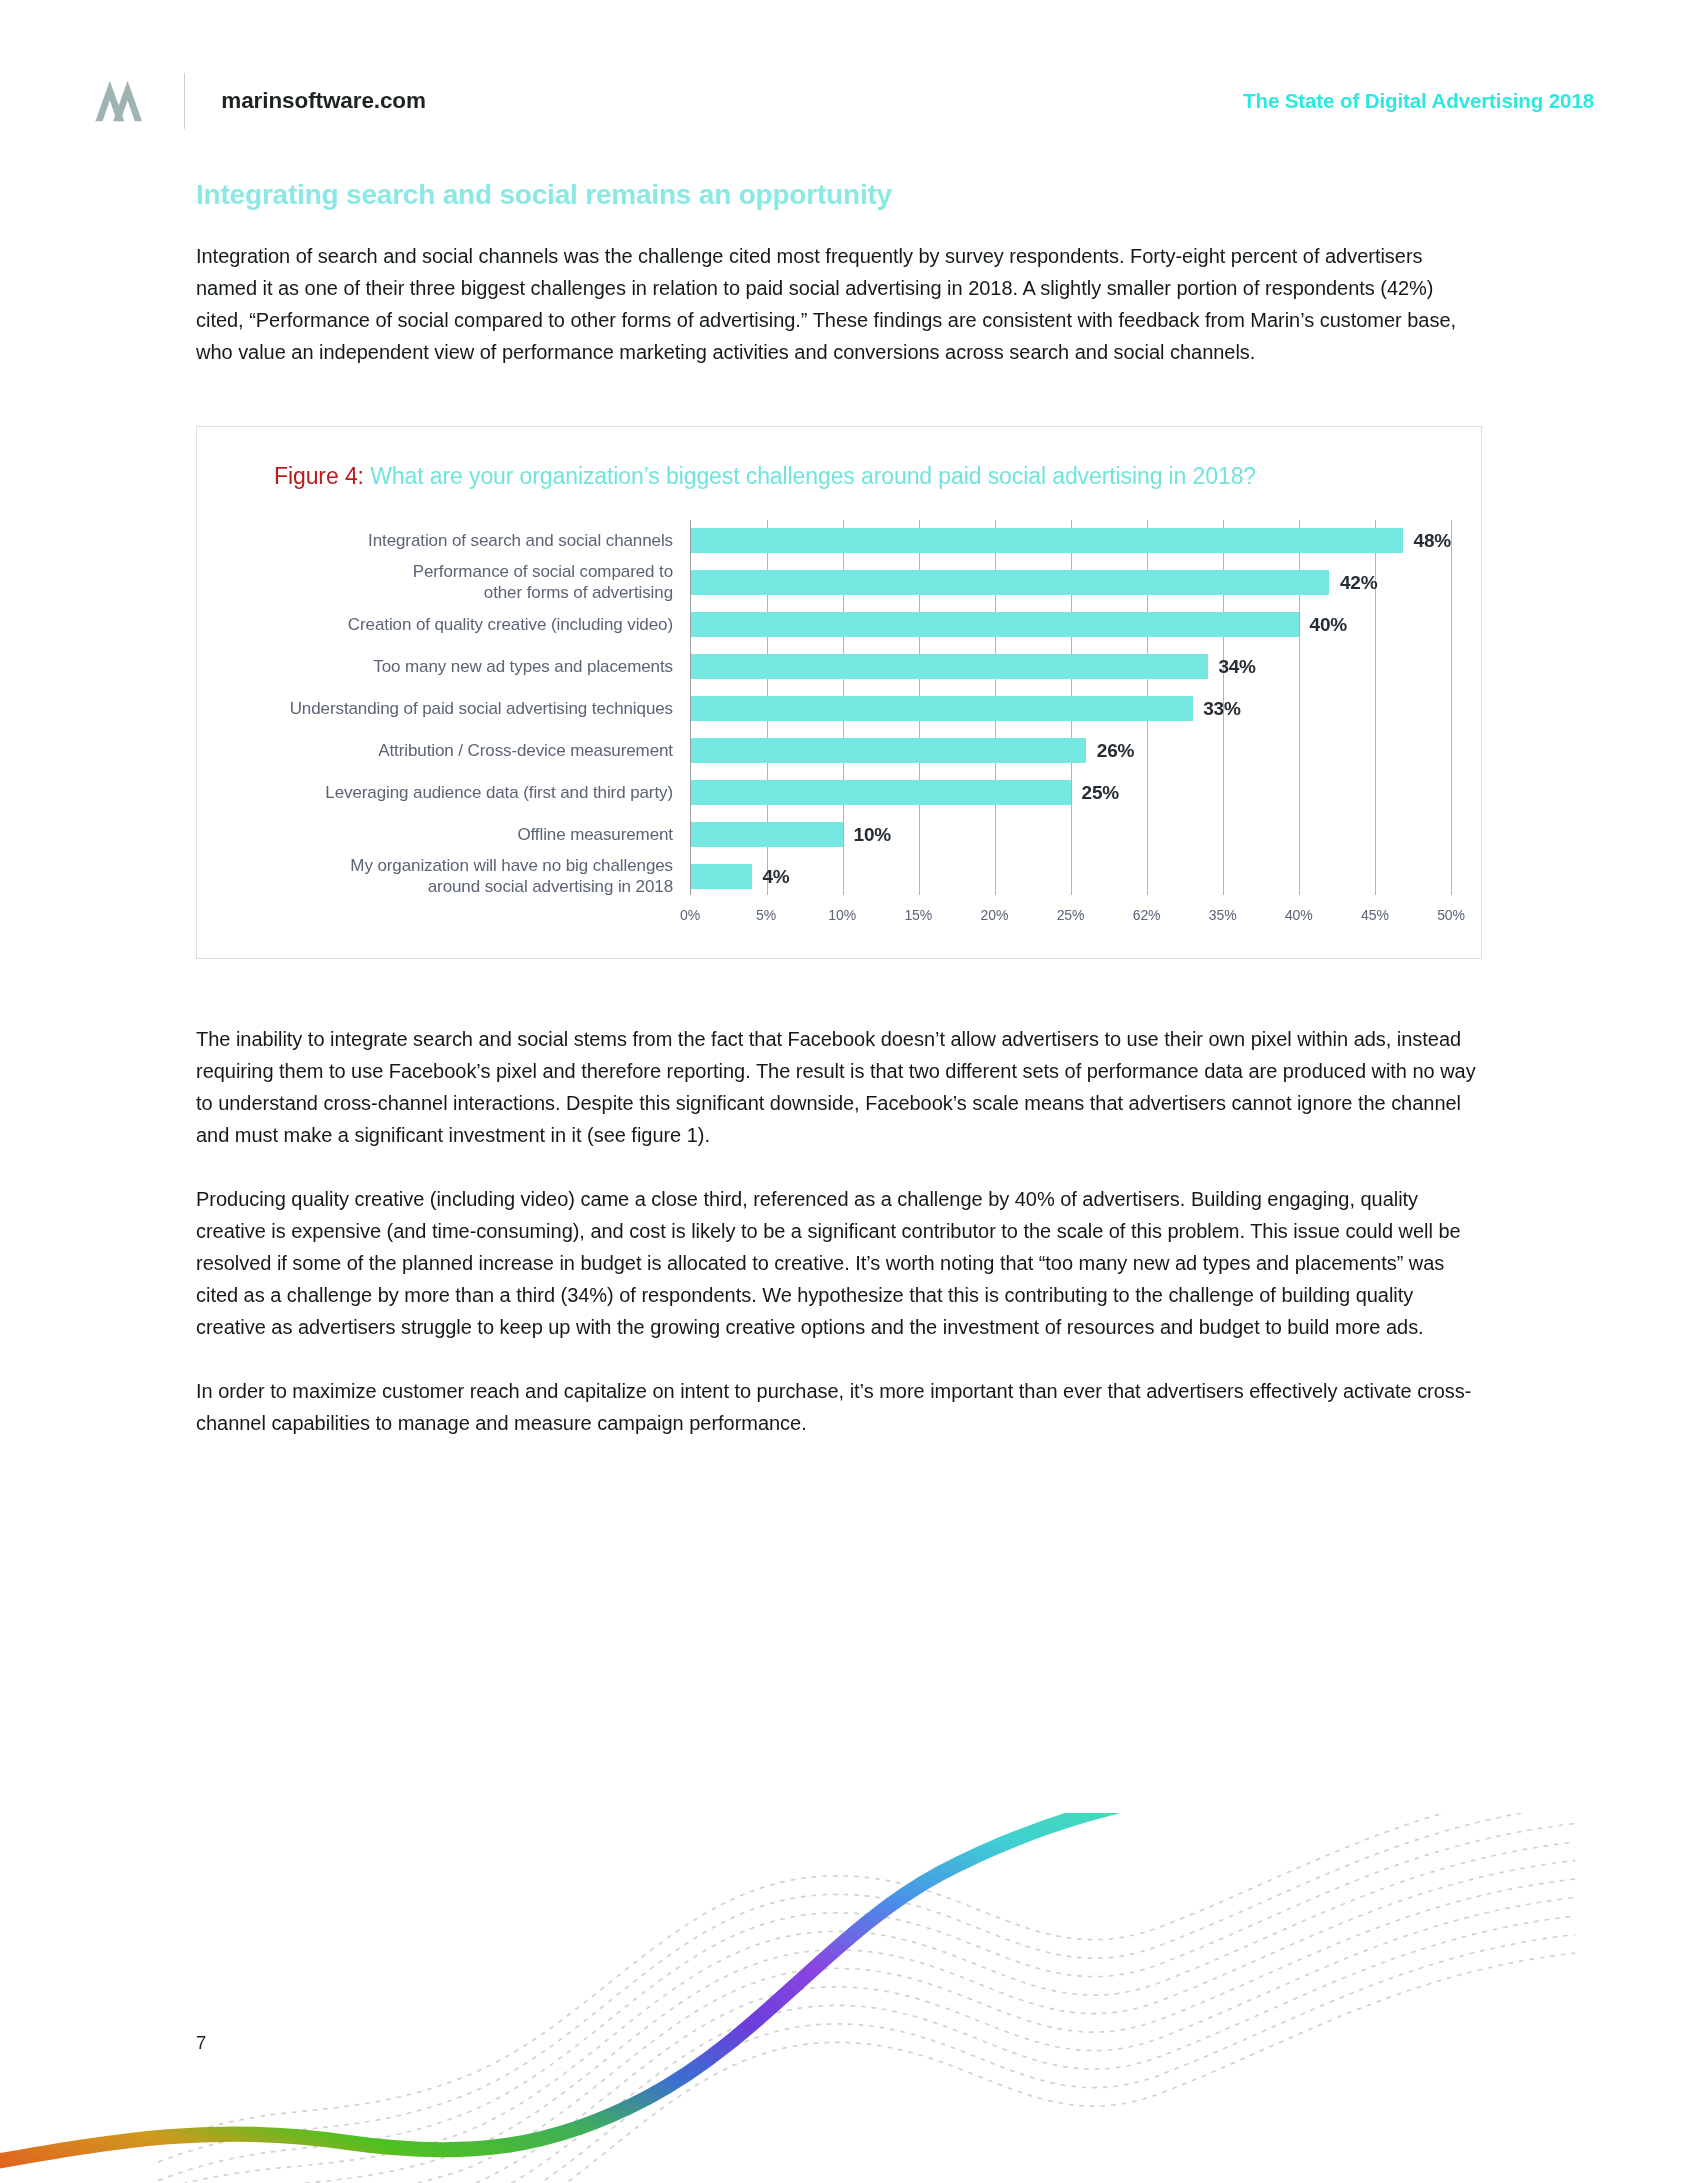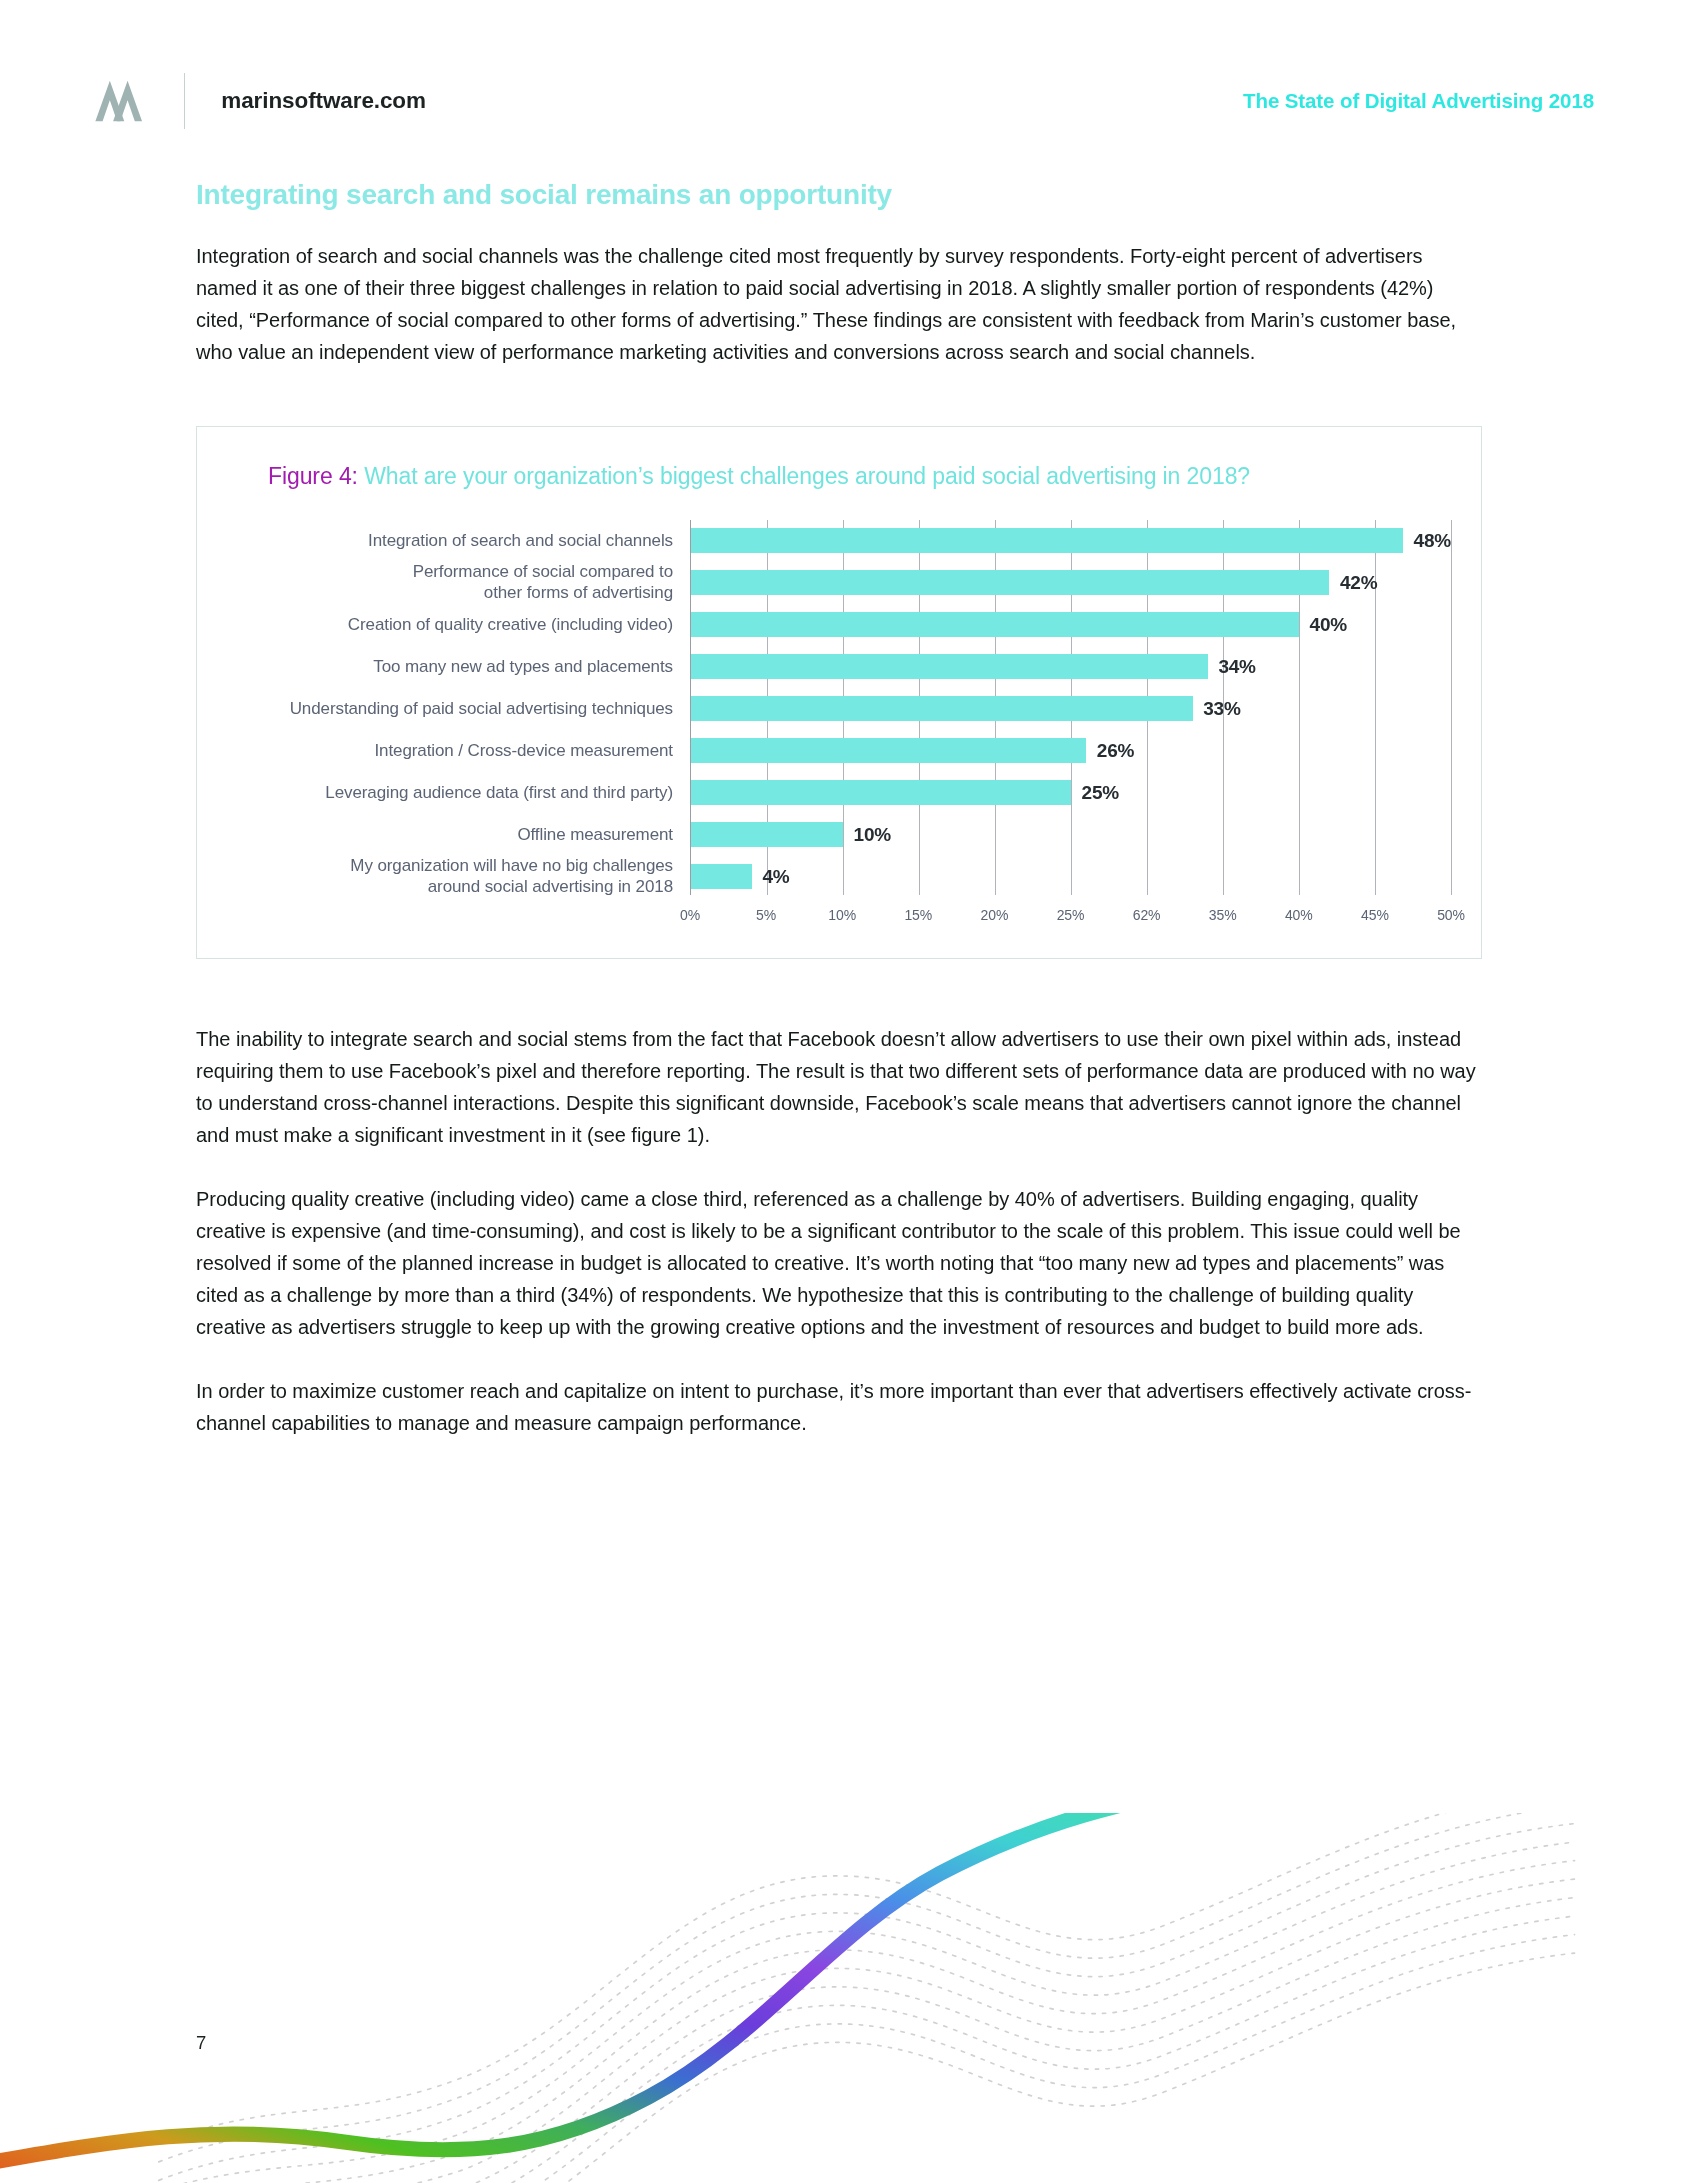--- a/index.html
+++ b/index.html
@@ -100,22 +100,23 @@
   }
   .figure-title {
     font-size: 23px;
     line-height: 34px;
     font-weight: 400;
     letter-spacing: -0.1px;
     margin: 0 0 22.5px 0;
     padding-left: 41px;
   }
   .figure-title .fig-label {
-    color: #a21caf;
+    color: #b91c1c;
     font-weight: 400;
+    margin-left: 6px;
   }
   .figure-title .fig-question {
     color: #6fe3dd;
   }
 
   
   .chart {
     position: relative;
     display: flex;
     align-items: flex-start;
@@ -271,21 +272,21 @@
                 <div>Too many new ad types and placements</div>
               </div>
             </div>
             <div class="cat-label">
               <div>
                 <div>Understanding of paid social advertising techniques</div>
               </div>
             </div>
             <div class="cat-label">
               <div>
-                <div>Integration / Cross-device measurement</div>
+                <div>Attribution / Cross-device measurement</div>
               </div>
             </div>
             <div class="cat-label">
               <div>
                 <div>Leveraging audience data (first and third party)</div>
               </div>
             </div>
             <div class="cat-label">
               <div>
                 <div>Offline measurement</div>

